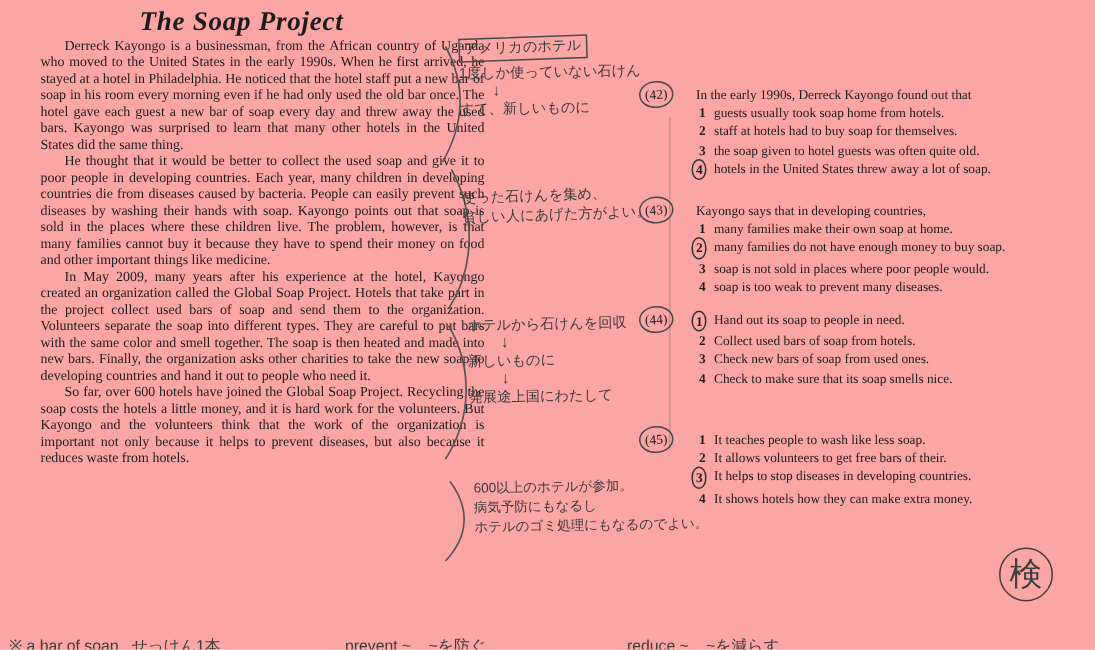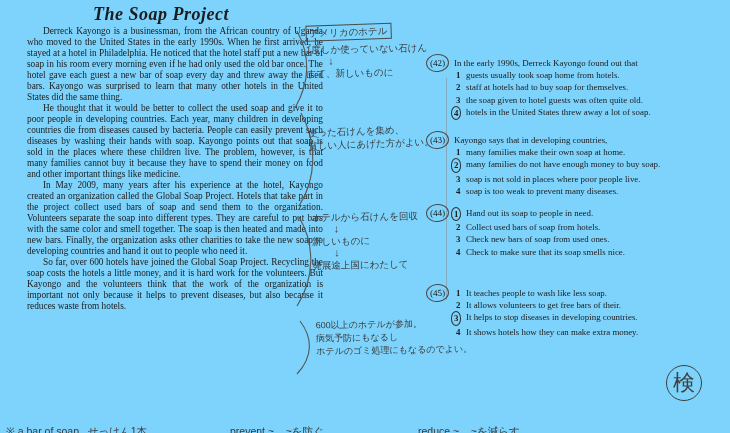--- a/index.html
+++ b/index.html
@@ -1,17 +1,17 @@
 <!DOCTYPE html>
 <html><head>
 <meta charset="utf-8">
 <style>
   html,body{margin:0;padding:0;}
   .page{
-    position:relative;width:730px;height:433px;background:#7dd3fc;
+    position:relative;width:730px;height:433px;background:#fca5a5;
     overflow:hidden;font-family:"Liberation Serif",serif;color:#1c1c1c;
   }
   .title{
     position:absolute;left:93px;top:4px;font-size:18px;font-weight:bold;
     font-style:italic;letter-spacing:.5px;font-family:"Liberation Serif",serif;
   }
   .passage{
     position:absolute;left:6px;top:26px;width:296px;
     font-size:9.3px;line-height:11px;text-align:justify;margin-left:21px;
   }
@@ -30,21 +30,21 @@
   .n1{left:306px;top:24px;transform:rotate(-1deg);}
   .n2{left:308px;top:124px;transform:rotate(-2deg);}
   .n3{left:312px;top:210px;transform:rotate(-1deg);}
   .n4{left:316px;top:318px;transform:rotate(-1deg);font-size:9px;}
   
   .qblock{position:absolute;left:426px;width:300px;font-size:8.9px;line-height:12.2px;}
   .qnum{
     position:absolute;left:0;top:-3px;border:1.2px solid #4a4a4a;border-radius:50%;
     padding:2px 3px;font-size:9px;transform:rotate(-4deg);background:transparent;
   }
-  .qbody{margin-left:28px;}
+  .qbody{margin-left:38px;}
   .stem{margin:0;}
   .opt{display:flex;}
   .optnum{font-weight:bold;width:12px;flex:0 0 12px;text-align:left;}
   .optnum span{display:inline-block;padding:0 2px;}
   .optnum span.circled{border:1.1px solid #333;border-radius:50%;margin-left:-3px;}
   .opttext{flex:1;}
   
   .qline{position:absolute;left:446px;top:78px;width:1px;height:222px;background:#8a8a8a;opacity:.55;}
   
   .vocab{position:absolute;font-size:10.5px;line-height:17px;white-space:pre;}
@@ -138,21 +138,21 @@
       <div class="opt">
         <span class="optnum"><span>1</span></span>
         <span class="opttext">many families make their own soap at home.</span>
       </div>
       <div class="opt">
         <span class="optnum"><span class="circled">2</span></span>
         <span class="opttext">many families do not have enough money to buy soap.</span>
       </div>
       <div class="opt">
         <span class="optnum"><span>3</span></span>
-        <span class="opttext">soap is not sold in places where poor people live.</span>
+        <span class="opttext">soap is not sold in places where poor people would.</span>
       </div>
       <div class="opt">
         <span class="optnum"><span>4</span></span>
         <span class="opttext">soap is too weak to prevent many diseases.</span>
       </div>
     </div>
   </div>
 
   <div class="qblock" style="top:207px">
     <span class="qnum">(44)</span>

